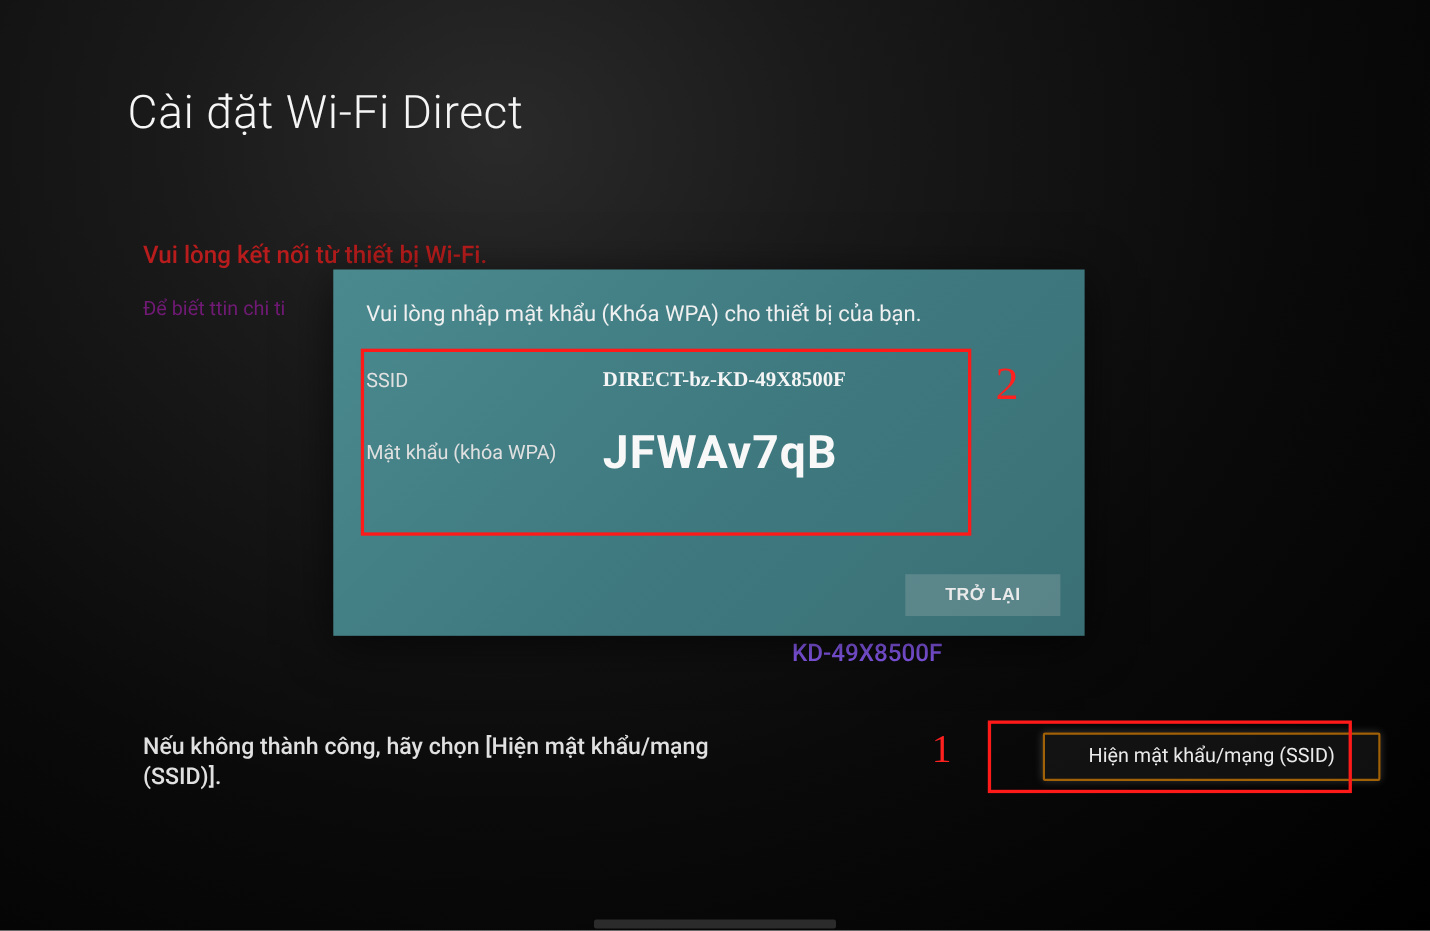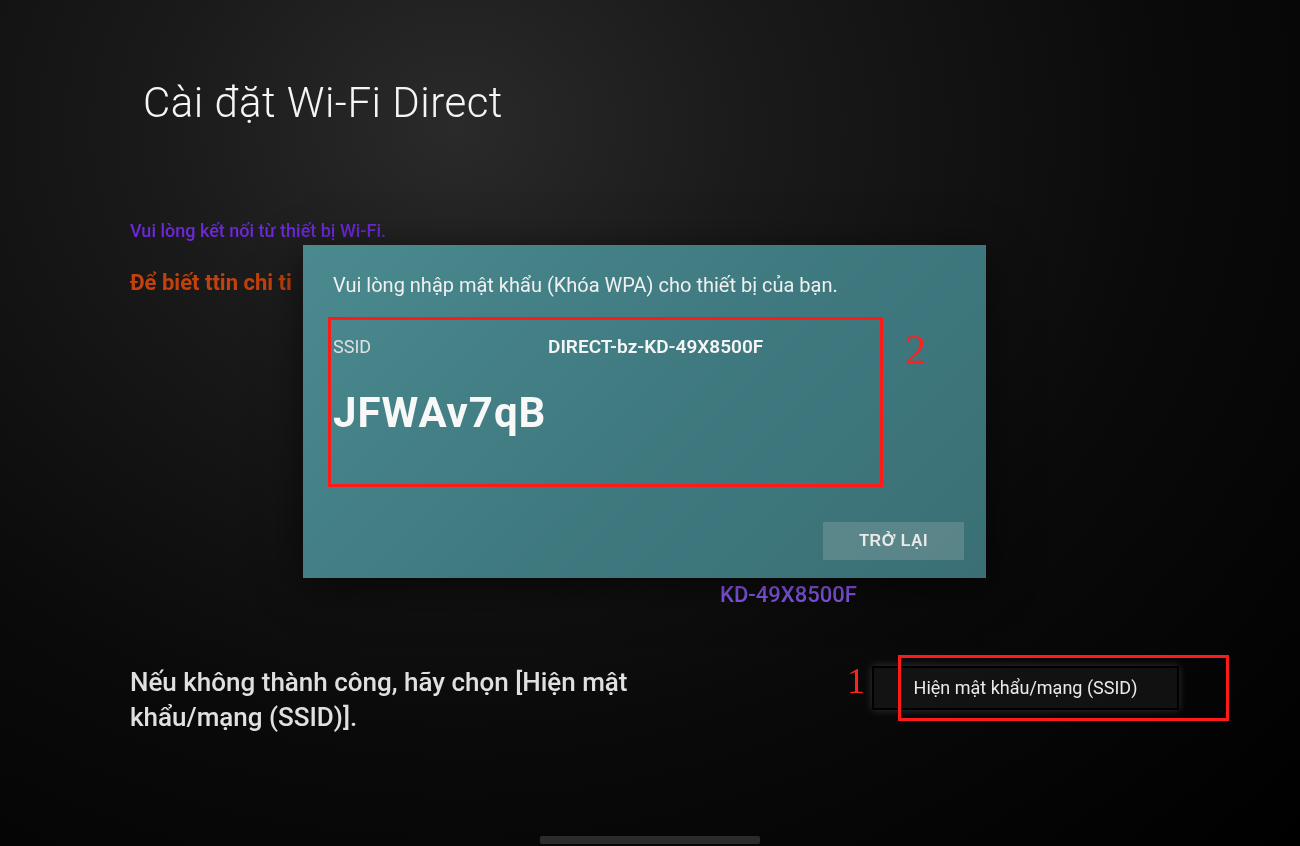--- a/index.html
+++ b/index.html
@@ -12,67 +12,67 @@
       height: 846px;
       background: radial-gradient(ellipse at 35% 15%, #2a2a2a 0%, #1a1a1a 25%, #0a0a0a 60%, #000 100%);
       font-family: -apple-system, BlinkMacSystemFont, "Segoe UI", Roboto, sans-serif;
       position: relative;
       overflow: hidden;
       color: #e8e8e8;
     }
     .page-title {
       position: absolute;
       top: 78px;
-      left: 143px;
+      left: 116px;
       font-size: 42px;
       font-weight: 300;
       color: #f5f5f5;
       letter-spacing: 0.5px;
     }
     .line1 {
       position: absolute;
       top: 220px;
       left: 130px;
-      font-size: 18px;
+      font-size: 22px;
       font-weight: 500;
-      color: #6d28d9;
+      color: #b91c1c;
     }
     .line2 {
       position: absolute;
       top: 270px;
       left: 130px;
-      font-size: 22px;
-      font-weight: 700;
-      color: #c2410c;
+      font-size: 18px;
+      font-weight: 400;
+      color: #701a75;
     }
     .device-name {
       position: absolute;
       top: 582px;
       left: 720px;
       font-size: 22px;
       font-weight: 500;
       color: #8b5cf6;
     }
     .bottom-text {
       position: absolute;
       top: 665px;
       left: 130px;
-      font-size: 26px;
+      font-size: 21px;
       font-weight: 500;
       color: #e0e0e0;
       line-height: 1.35;
       max-width: 590px;
     }
     .show-button {
       position: absolute;
       top: 666px;
-      left: 872px;
+      left: 948px;
       width: 307px;
       height: 44px;
-      border: 2px solid #000000;
+      border: 2px solid #a16207;
       background: rgba(30,30,30,0.5);
       color: #eaeaea;
       font-size: 18px;
       text-align: center;
       line-height: 40px;
       box-shadow: 0 0 8px rgba(255,255,255,0.18);
       border-radius: 2px;
       cursor: pointer;
     }
     .show-button-outline {
@@ -118,20 +118,21 @@
     .row-label {
       width: 215px;
       font-size: 18px;
       color: #e0e0e0;
       font-weight: 400;
     }
     .ssid-value {
       font-size: 19px;
       font-weight: 600;
       color: #f5f5f5;
+      font-family: Liberation Serif, serif;
     }
     .password-value {
       font-size: 42px;
       font-weight: 700;
       color: #f8f8f8;
       letter-spacing: 1px;
     }
     .credentials-box {
       position: absolute;
       top: 317px;
@@ -187,20 +188,21 @@
 <div class="show-button-outline"></div>
 <div class="annotation-1">1</div>
 
 <div class="dialog">
   <div class="dialog-title">Vui lòng nhập mật khẩu (Khóa WPA) cho thiết bị của bạn.</div>
   <div class="row">
     <div class="row-label">SSID</div>
     <div class="ssid-value">DIRECT-bz-KD-49X8500F</div>
   </div>
   <div class="row" style="margin-top:30px;">
+    <div class="row-label">Mật khẩu (khóa WPA)</div>
     <div class="password-value">JFWAv7qB</div>
   </div>
   <button class="back-button">TRỞ LẠI</button>
 </div>
 
 <div class="credentials-box"></div>
 <div class="annotation-2">2</div>
 
 <div class="bottom-bar"></div>
 

